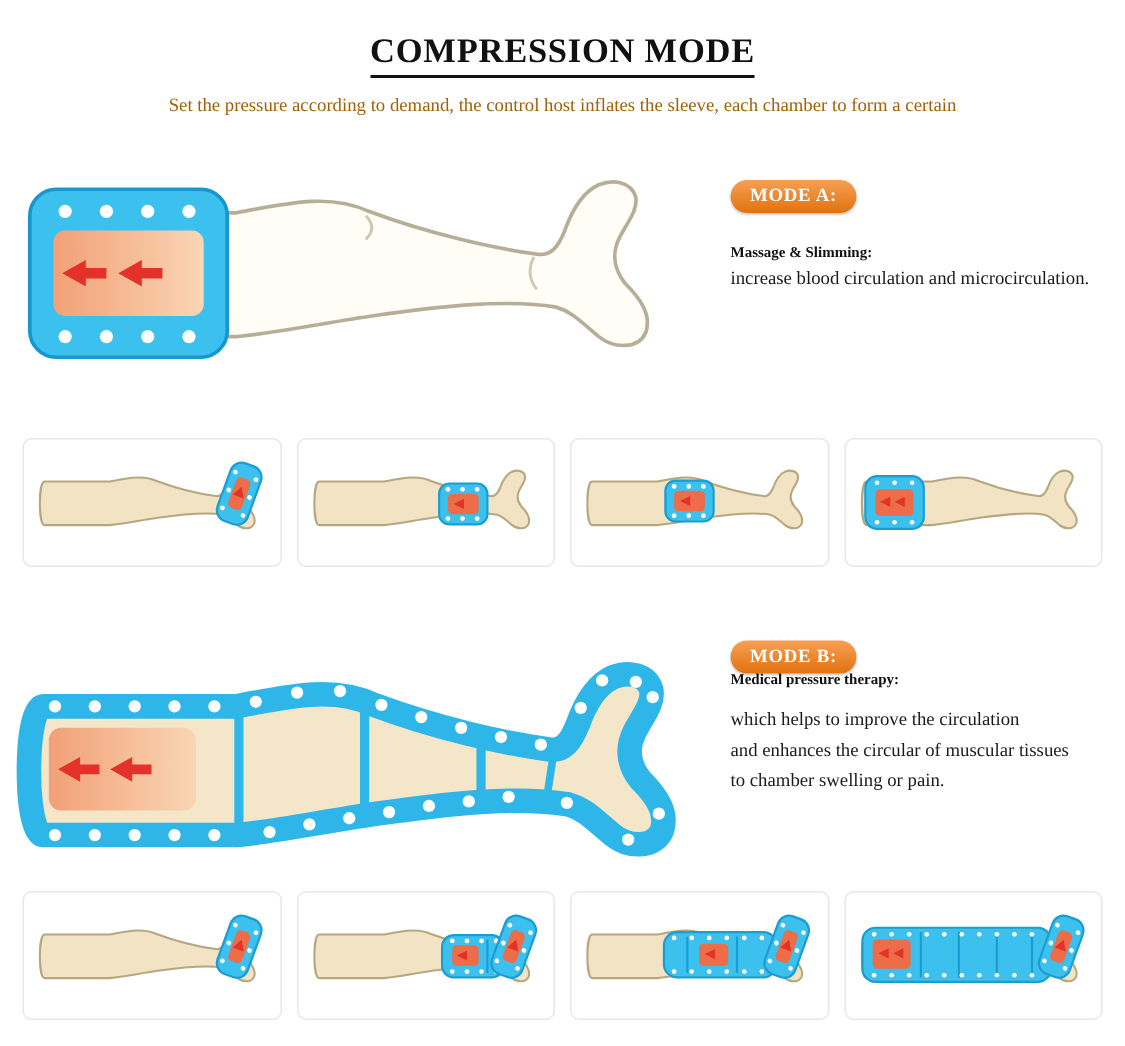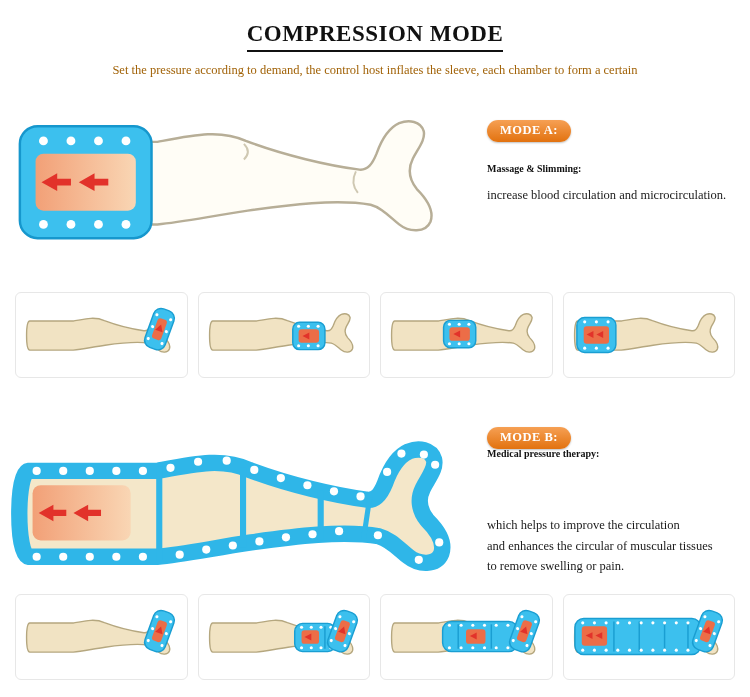--- a/index.html
+++ b/index.html
@@ -8,22 +8,22 @@
   .title{position:absolute;top:6px;left:0;right:0;text-align:center;font-size:23px;font-weight:700;letter-spacing:.5px;}
   .title .underline{display:inline-block;border-bottom:2.5px solid #111;padding-bottom:3px;}
   .subtitle{position:absolute;top:46px;left:0;right:0;text-align:center;font-size:12.5px;line-height:1.8;color:#a16207;}
   .badge{position:absolute;left:487px;background:linear-gradient(180deg,#f6a054,#e2720f);color:#fff;font-weight:700;font-size:12.5px;letter-spacing:.5px;padding:3px 13px 4px;border-radius:11px;box-shadow:0 1px 2px rgba(0,0,0,.25);}
   .badge-a{top:120px;}
   .badge-b{top:427px;}
   .mode-heading{position:absolute;left:487px;font-size:10px;font-weight:700;}
   .heading-a{top:163px;}
   .heading-b{top:448px;}
   .mode-desc{position:absolute;left:487px;font-size:12.5px;color:#1a1a1a;}
-  .desc-a{top:188px;text-align:center;}
-  .desc-b{top:515px;line-height:20.5px;}
+  .desc-a{top:178px;text-align:center;}
+  .desc-b{top:469px;line-height:20.5px;}
   .illu-a{position:absolute;left:12px;top:112px;width:452px;height:158px;}
   .illu-b{position:absolute;left:6px;top:440px;width:470px;height:164px;}
   .thumb-row{position:absolute;left:15px;width:720px;display:flex;gap:10px;}
   .row-a{top:292px;}
   .row-b{top:594px;}
   .thumb{width:172px;height:84px;border:1px solid #e7e7e7;border-radius:6px;background:#fff;display:flex;align-items:center;justify-content:center;}
 </style>
 </head>
 <body>
 
@@ -184,21 +184,21 @@
         <circle cx="300" cy="92" r="4"></circle>
         <circle cx="326" cy="89" r="4"></circle>
         <circle cx="364" cy="93" r="4"></circle>
     </g>
   </svg>
 
   <div class="mode-heading heading-b">Medical pressure therapy:</div>
   <div class="mode-desc desc-b">
     <div>which helps to improve the circulation</div>
     <div>and enhances the circular of muscular tissues</div>
-    <div>to remove swelling or pain.</div>
+    <div>to chamber swelling or pain.</div>
   </div>
 
   <div class="thumb-row row-b">
     <div class="thumb">
       <svg viewBox="0 0 172 78" width="168" height="76">
         <use href="#legPath" transform="translate(5,14) scale(0.355)" fill="#f1e3c3" stroke="#b5a77f" stroke-width="4"></use>
         <use href="#footCuff" transform="translate(146,33) rotate(20)"></use>
       </svg>
     </div>
     <div class="thumb">

